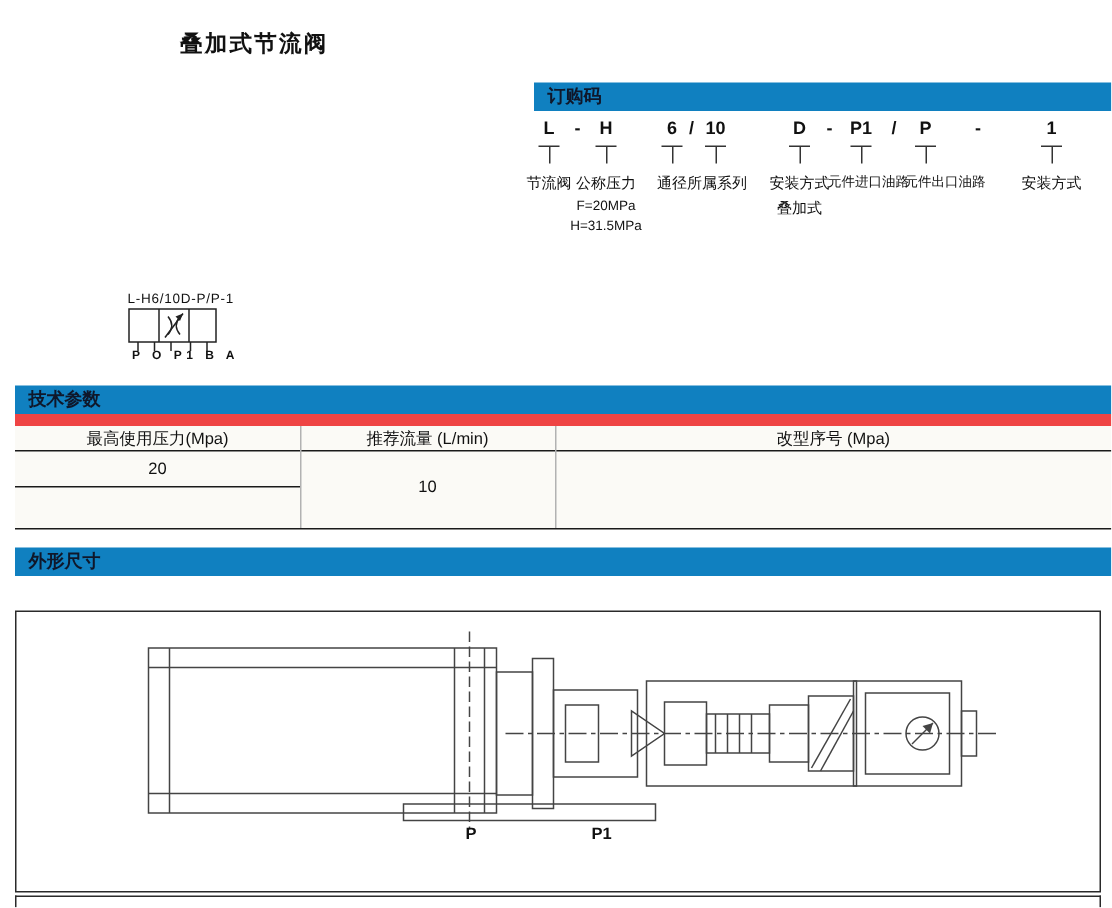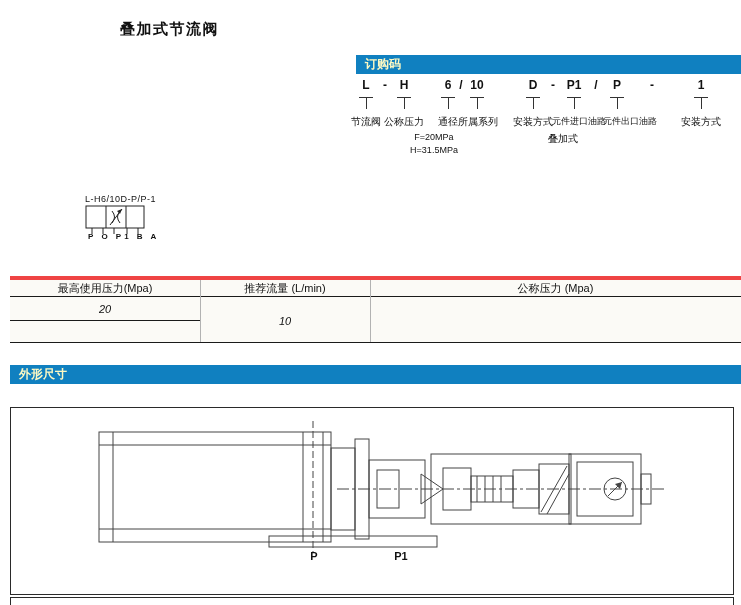--- a/index.html
+++ b/index.html
@@ -2,46 +2,46 @@
 <html style="--accent-blue: #1080c0;"><head>
 <meta charset="utf-8">
 <style>
   * { box-sizing: border-box; margin: 0; padding: 0; }
   html,body { background:#ffffff; }
   body { font-family:"Liberation Sans","DejaVu Sans",sans-serif; color:#111; }
   .page { position:relative; width:741px; height:605px; background:#fff; overflow:hidden; }
 
   .page-title { position:absolute; left:96px; top:20px; font-size:15px; font-weight:bold; letter-spacing:1.5px;margin-left:24px; }
 
-  .section-bar { position:absolute; height:19px; background:var(--accent-blue,#1080c0); color:#fef9c3;
+  .section-bar { position:absolute; height:19px; background:var(--accent-blue,#1080c0); color:#0f172a;
                  font-size:12px; font-weight:bold; line-height:19px; padding-left:9px; }
   .order-bar { left:356px; top:55px; width:385px; }
   .tech-bar  { left:10px;  top:257px; width:731px; }
   .dim-bar   { left:10px;  top:365px; width:731px; }
 
   
   .code-part { position:absolute; top:78px; transform:translateX(-50%); font-size:12px; font-weight:bold; white-space:nowrap; }
   .tick { position:absolute; top:97px; width:14px; height:12px; transform:translateX(-50%); border-top:1px solid #333; }
   .tick::after { content:""; position:absolute; left:50%; top:0; width:1px; height:11px; background:#333; }
   .code-label { position:absolute; top:115px; transform:translateX(-50%); font-size:10px; white-space:nowrap; }
   .code-label.small { font-size:9px; }
-  .code-sub { position:absolute; transform:translateX(-50%); font-size:9px; white-space:nowrap;margin-left:30px; }
+  .code-sub { position:absolute; transform:translateX(-50%); font-size:9px; white-space:nowrap; }
 
   
   .symbol-caption { position:absolute; left:85px; top:194px; font-size:9px; font-weight:normal; letter-spacing:.5px; }
   .symbol-svg { position:absolute; left:84px; top:203px; }
   .symbol-ports { position:absolute; left:88px; top:232px; font-size:8px; font-weight:bold; letter-spacing:3px; white-space:nowrap; }
 
   
-  .tech-table { position:absolute; left:10px; top:276px; width:731px; height:67px; background:#fbfaf6;
-                border-top:4px solid #ef4444; border-bottom:1px solid #1a1a1a; }
+  .tech-table { position:absolute; left:10px; top:276px; width:731px; height:77px; background:#fbfaf6;
+                border-top:8px solid #ef4444; border-bottom:1px solid #1a1a1a; }
   .tech-header { display:flex; height:17px; border-bottom:1px solid #1a1a1a; font-size:11px; }
   .tech-header > div { display:flex; align-items:center; justify-content:center; }
   .col1 { width:190px; } .col2 { width:170px; } .col3 { width:371px; }
-  .tech-body { position:relative; height:47px; font-size:11px;font-style:italic; }
+  .tech-body { position:relative; height:47px; font-size:11px; }
   .cell { display:flex; align-items:center; justify-content:center; position:absolute; }
   .cell-20    { left:0;     top:0;    width:190px; height:24px; border-bottom:1px solid #1a1a1a; }
   .cell-32    { left:0;     top:24px; width:190px; height:23px; }
   .cell-flow  { left:190px; top:0;    width:170px; height:47px; }
   .cell-range { left:360px; top:0;    width:371px; height:47px; }
   .vline { position:absolute; top:0; width:1px; height:100%; background:#b2b2b2; }
   .vline-1 { left:190px; } .vline-2 { left:360px; }
 
   
   .drawing-box { position:absolute; left:10px; top:407px; width:724px; height:188px; border:1px solid #2a2a2a; background:#fff; }
@@ -109,26 +109,29 @@
       <polygon points="38,6 33,8 36,11" fill="#222" stroke="none"></polygon>
       <line x1="8" y1="25" x2="8" y2="31"></line>
       <line x1="19" y1="25" x2="19" y2="31"></line>
       <line x1="30" y1="25" x2="30" y2="31"></line>
       <line x1="43" y1="25" x2="43" y2="31"></line>
       <line x1="54" y1="25" x2="54" y2="31"></line>
     </g>
   </svg>
   <div class="symbol-ports">P O P1 B A</div>
 
+  <div class="section-bar tech-bar">
+    <span>技术参数</span>
+  </div>
 
   <div class="tech-table">
     <div class="tech-header">
       <div class="col1">最高使用压力(Mpa)</div>
       <div class="col2">推荐流量 (L/min)</div>
-      <div class="col3">公称压力 (Mpa)</div>
+      <div class="col3">改型序号 (Mpa)</div>
     </div>
     <div class="tech-body">
       <div class="cell cell-20">20</div>
       <div class="cell cell-flow">10</div>
     </div>
     <div class="vline vline-1"></div>
     <div class="vline vline-2"></div>
   </div>
 
   <div class="section-bar dim-bar">

